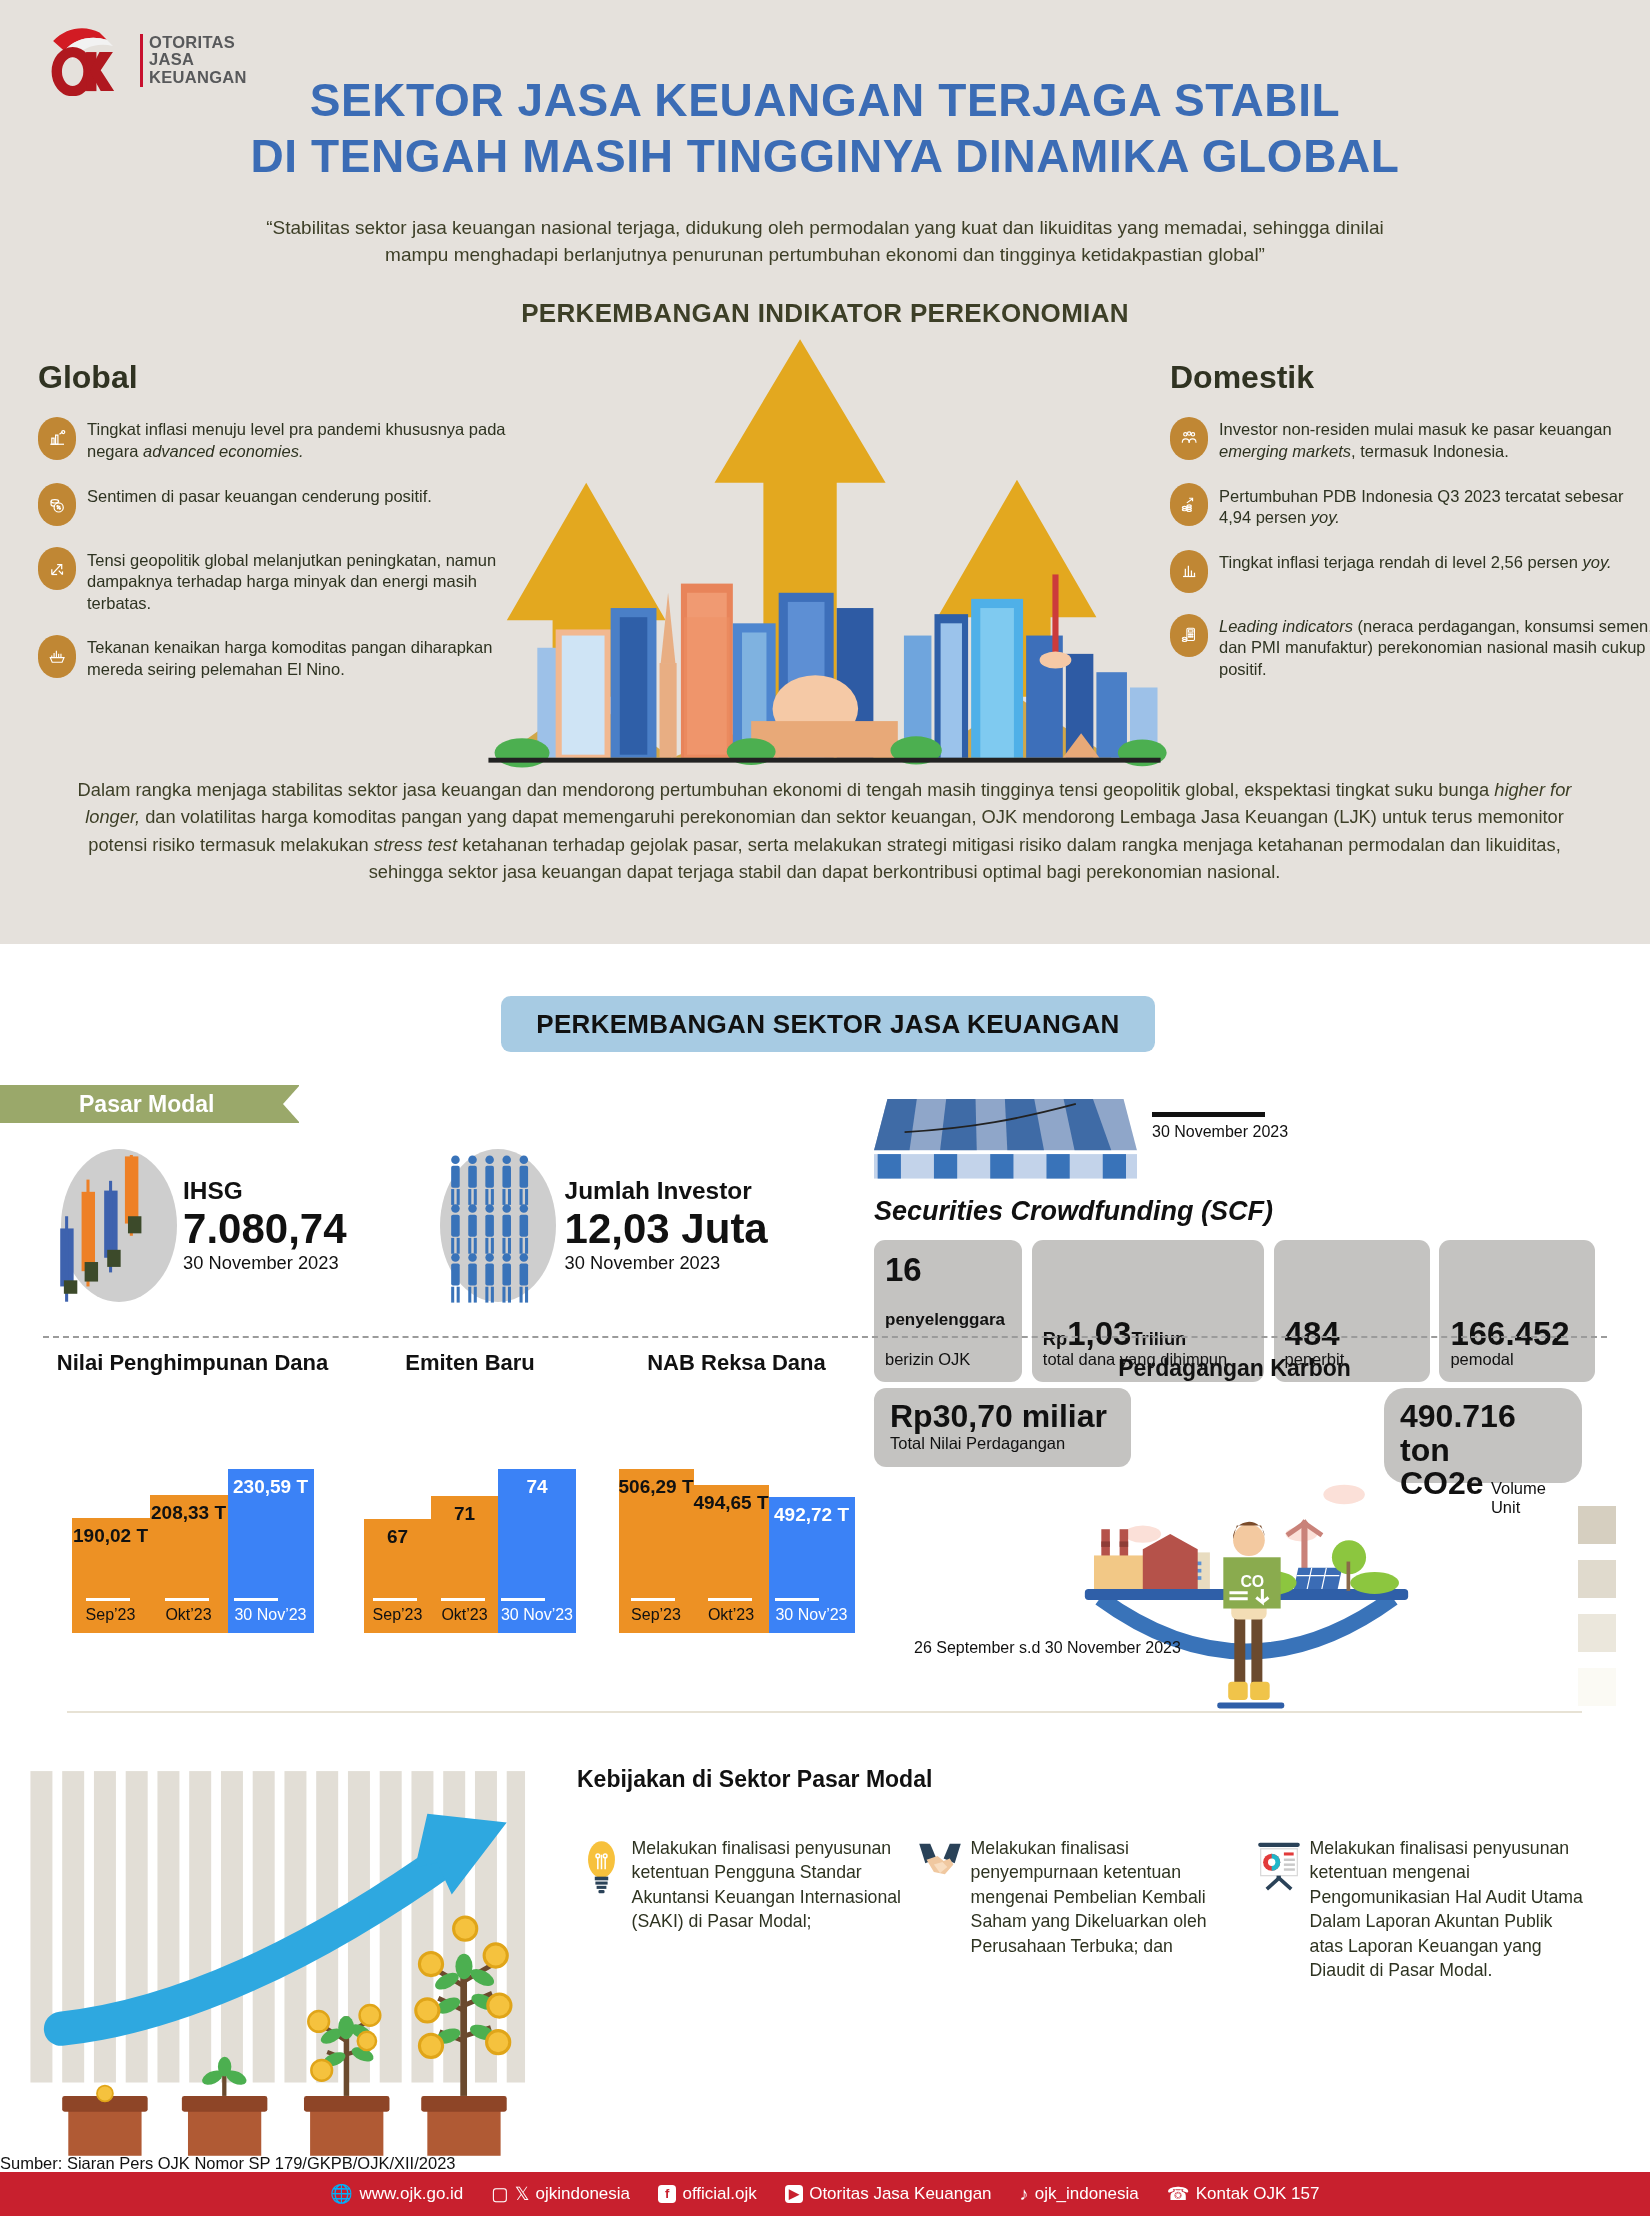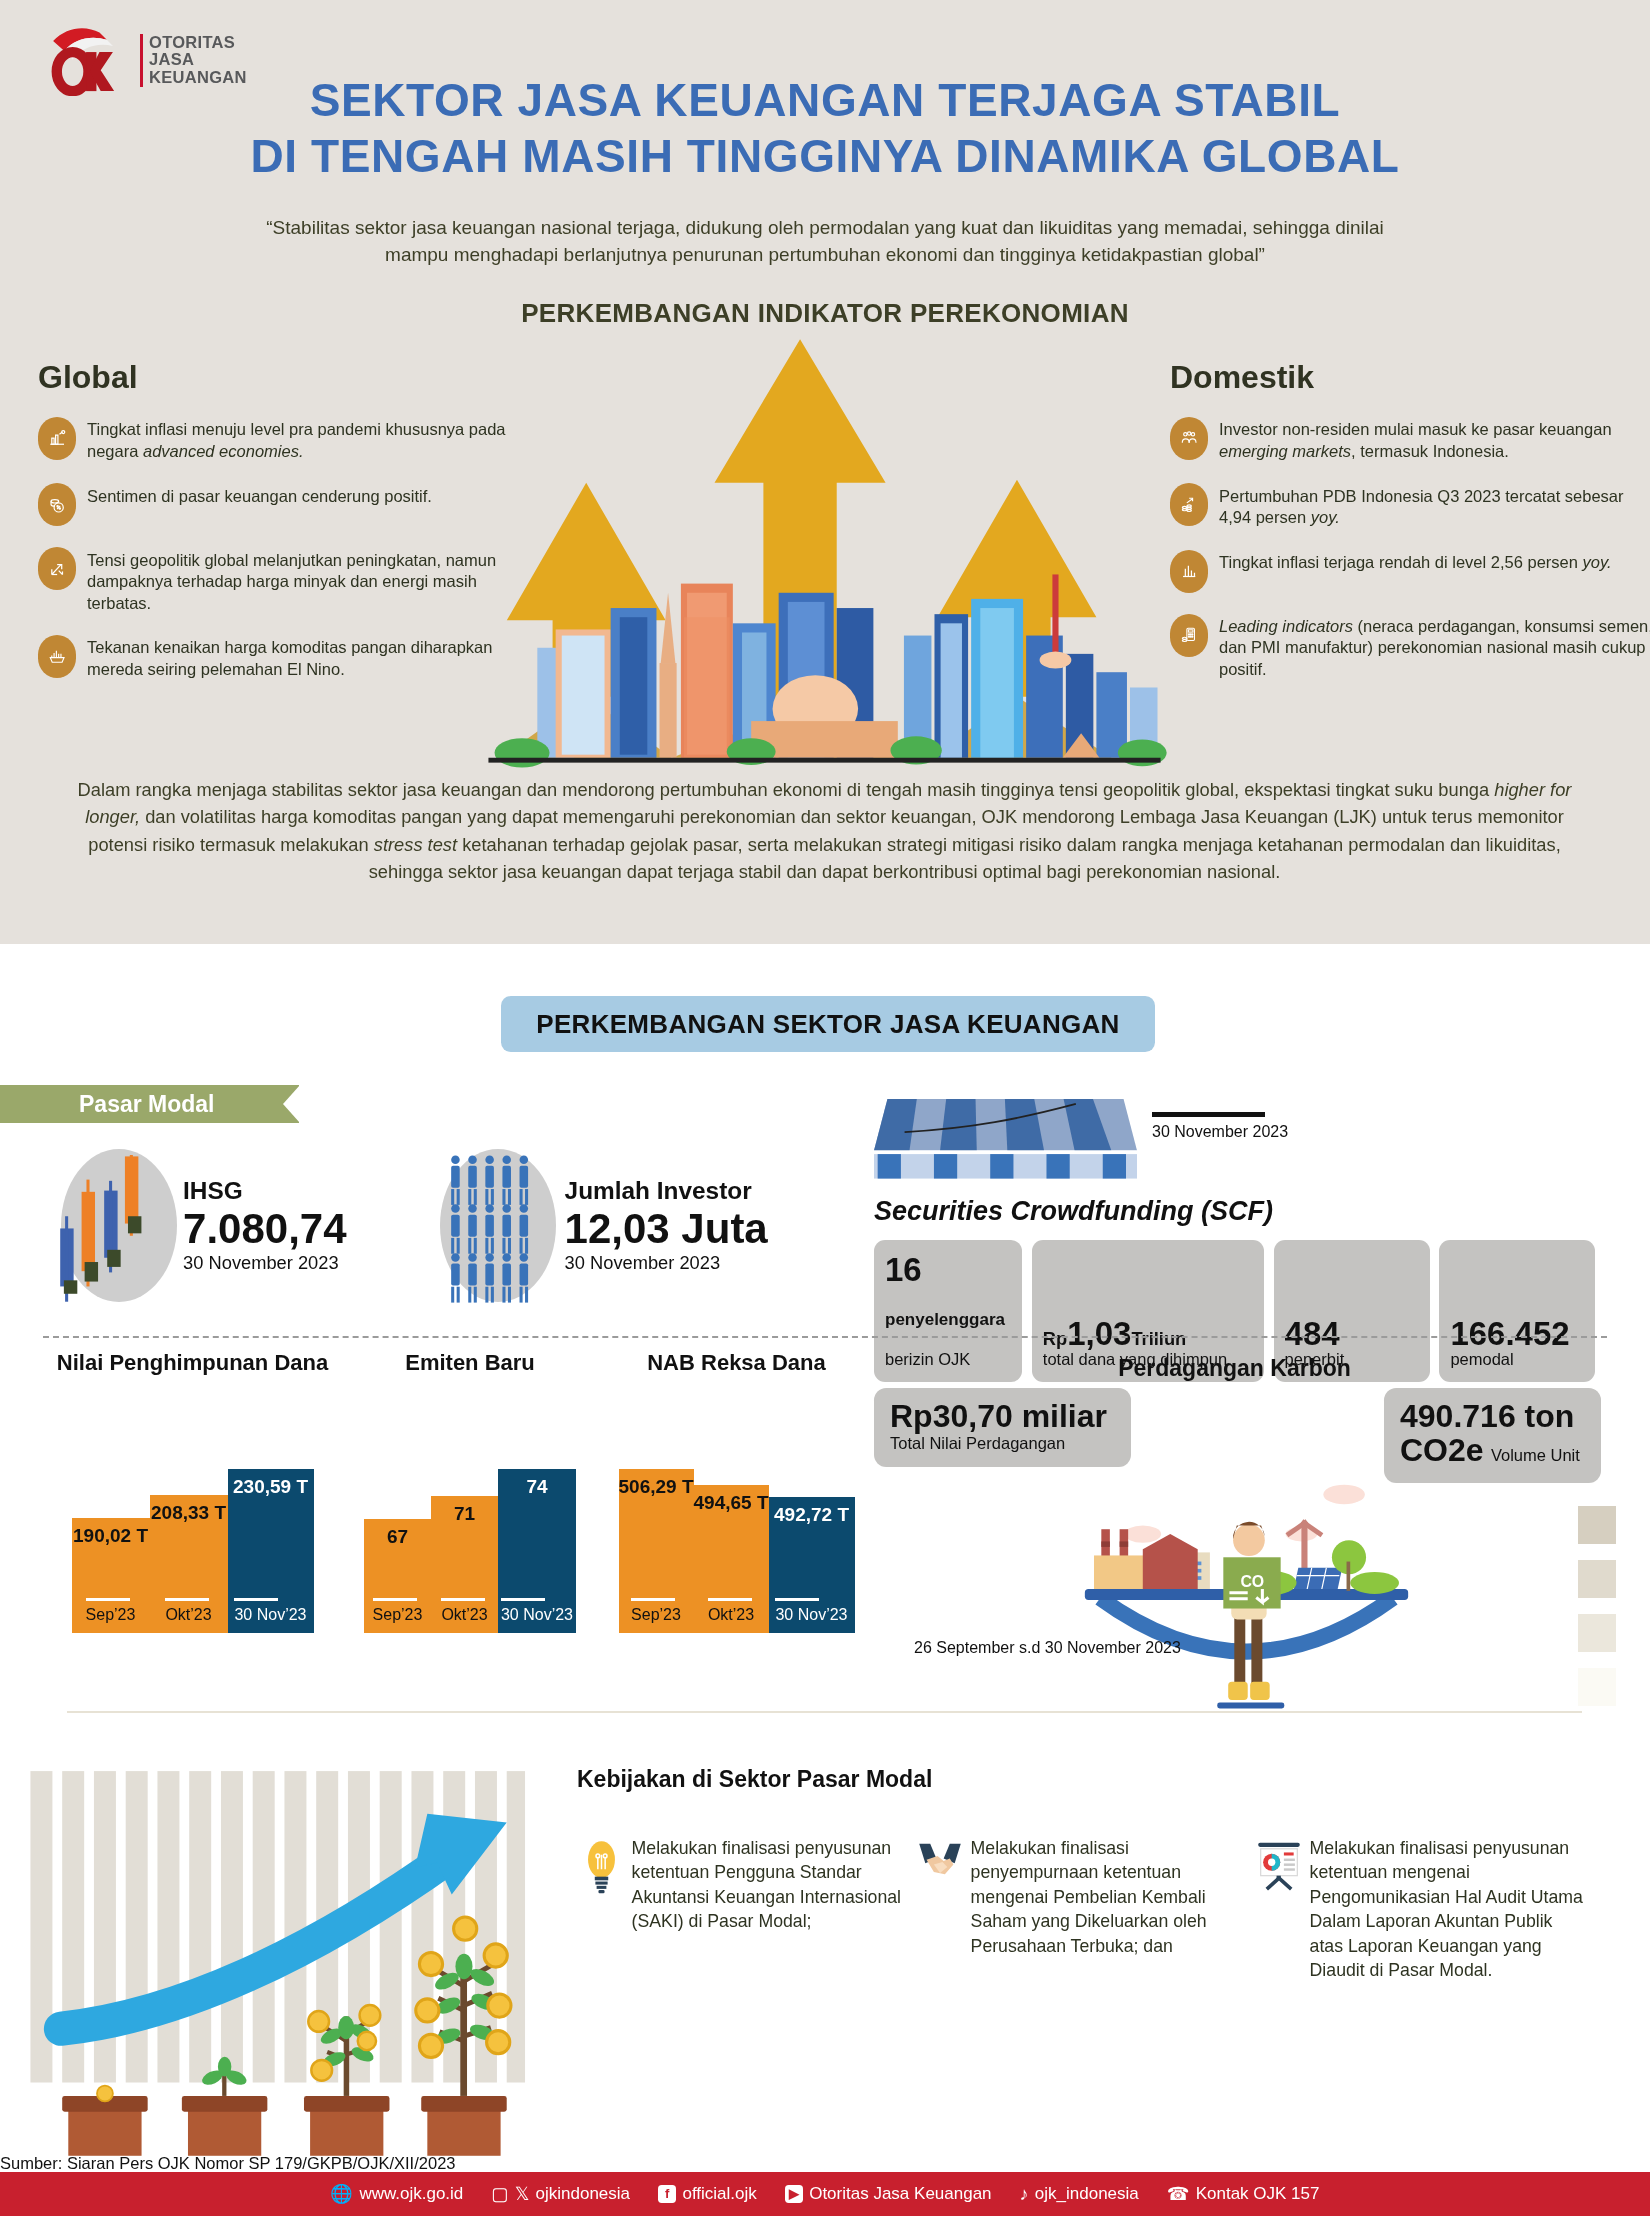--- a/index.html
+++ b/index.html
@@ -97,29 +97,29 @@
   
   .chart { position: absolute; }
   .chart-title { font-size: 22px; font-weight: bold; color: #111; text-align: center; line-height: 1.18; }
   .bars { display: flex; align-items: flex-end; justify-content: center; }
   .bar { position: relative; display: flex; flex-direction: column; justify-content: space-between; align-items: center; }
   .bar .v { font-size: 19px; font-weight: bold; padding-top: 7.3px; white-space: nowrap; }
   .bar .tickline { width: 44px; height: 3.7px; background: #fff; margin-bottom: 4.9px; }
   .bar .cat { font-size: 16px; padding-bottom: 8.6px; white-space: nowrap; }
   .bar.o { background: #ed9124; }
   .bar.o .v, .bar.o .cat { color: #111; }
-  .bar.b { background: #0c4a6e; }
+  .bar.b { background: #3b82f6; }
   .bar.b .v, .bar.b .cat { color: #fff; }
 
   
   .carbon-title { position: absolute; left: 929px; top: 1355px; width: 611px; text-align: center;
     font-size: 23px; font-weight: bold; color: #111; }
   .carb-box { position: absolute; background: #c4c3c1; border-radius: 12.2px; padding: 12.2px 16px; }
   .carb-b1 { left: 874px; top: 1388px; width: 257px; height: 79px; }
-  .carb-b2 { left: 1384px; top: 1388px; width: 217px; height: 95px; }
+  .carb-b2 { left: 1384px; top: 1388px; width: 198px; height: 95px; border-radius: 21px; }
   .carb-num { font-size: 32px; font-weight: bold; color: #111; line-height: 1.05; }
   .carb-sub { font-size: 16.5px; color: #111; }
   .carb-date { position: absolute; left: 914px; top: 1639px; font-size: 16px; color: #111; }
   .swatches { position: absolute; left: 1578px; top: 1506px; display: flex; flex-direction: column; gap: 16px; }
   .swatch { width: 38px; height: 38px; }
 
   
   .pol-title { position: absolute; left: 577px; top: 1766px; font-size: 23px; font-weight: bold; color: #111; }
   .pol-cols { position: absolute; left: 579px; top: 1836px; width: 1027px; display: flex; gap: 13px; }
   .pol-item { display: flex; gap: 8.6px; width: 326px; }

